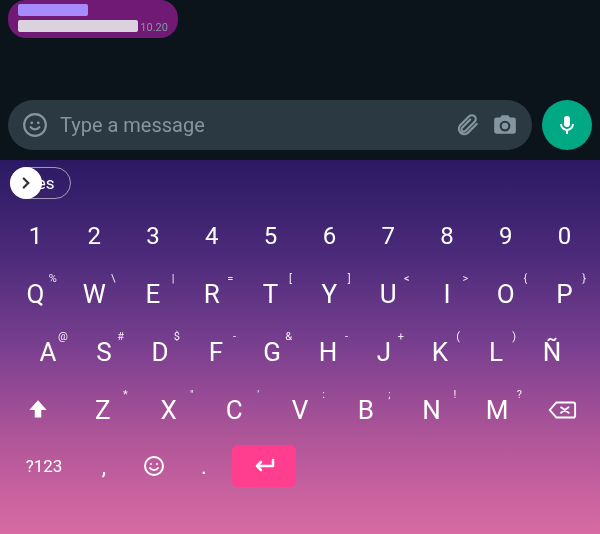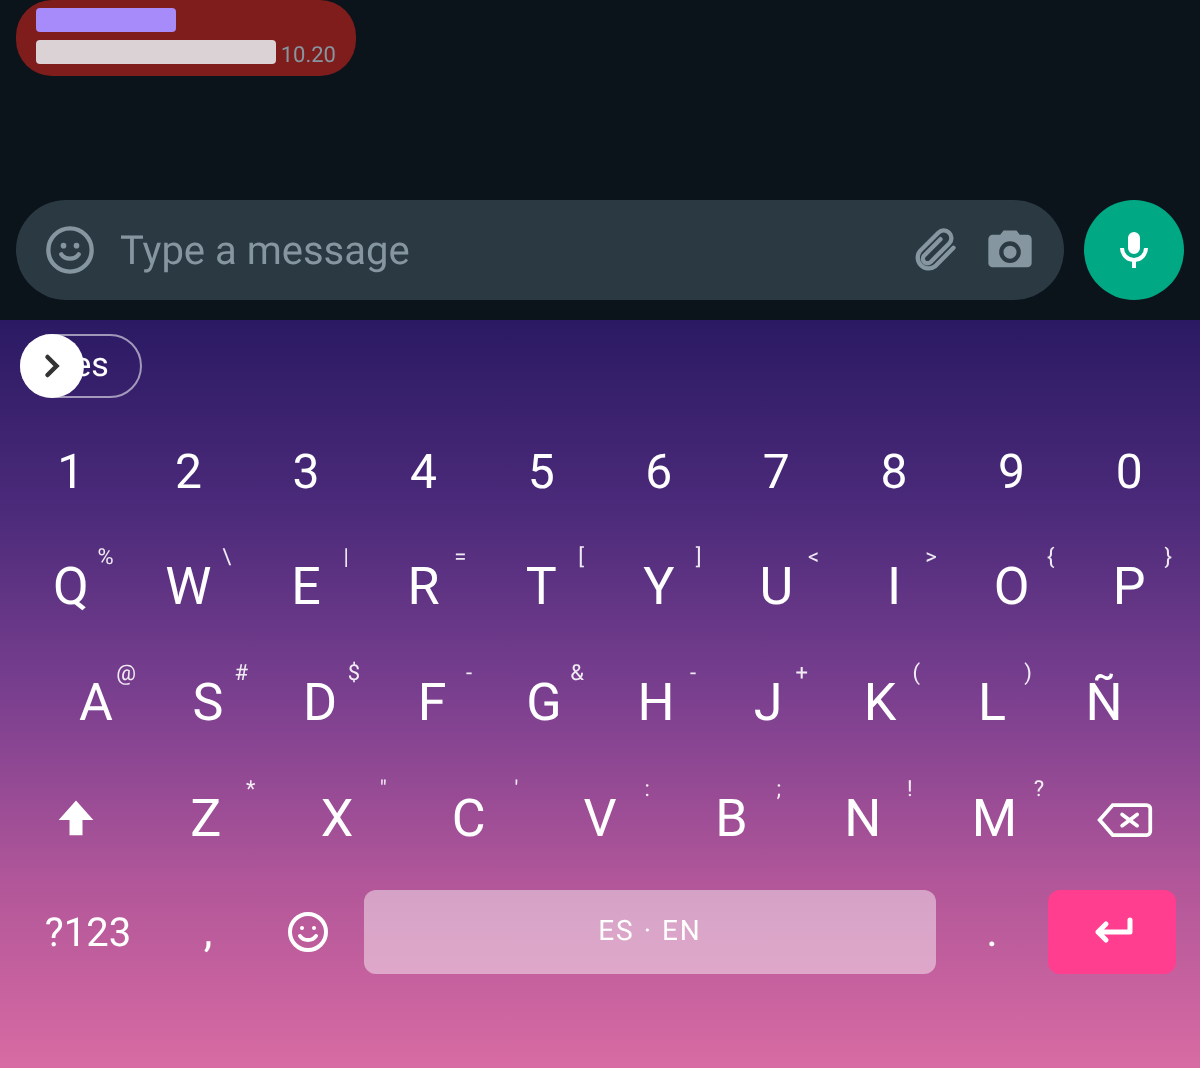--- a/index.html
+++ b/index.html
@@ -1,18 +1,18 @@
 <!DOCTYPE html>
 <html><head>
 <meta charset="utf-8">
 <style>
   *{box-sizing:border-box;margin:0;padding:0;font-family:Roboto,Arial,sans-serif;-webkit-font-smoothing:antialiased}
   body{width:600px;height:534px;background:#0b141a;overflow:hidden;position:relative}
   .chat-area{height:160px;position:relative}
-  .bubble{position:absolute;left:8px;top:0;background:#7f1d1d;border-radius:18px;padding:4px 10px 6px 10px;min-width:170px}
+  .bubble{position:absolute;left:8px;top:0;background:#701a75;border-radius:18px;padding:4px 10px 6px 10px;min-width:170px}
   .bubble .redact1{width:70px;height:12px;background:#a78bfa;border-radius:2px;margin-bottom:4px}
   .bubble .redact2{width:120px;height:12px;background:#e5e7eb;border-radius:2px;opacity:.9}
   .bubble .time{position:absolute;right:10px;bottom:4px;color:#8696a0;font-size:11px}
   .input-row{position:absolute;left:8px;right:8px;bottom:10px;display:flex;align-items:center;gap:10px}
   .msg-box{flex:1;height:50px;background:#2a3942;border-radius:26px;display:flex;align-items:center;padding:0 14px;gap:12px}
   .msg-box .ph{flex:1;color:#8696a0;font-size:20px}
   .icon{display:inline-flex;align-items:center;justify-content:center}
   .icon svg{display:block}
   .mic-btn{width:50px;height:50px;border-radius:50%;background:#00a884;display:flex;align-items:center;justify-content:center}
   .keyboard{position:absolute;left:0;right:0;top:160px;bottom:0;background:linear-gradient(180deg,#2b1a63 0%,#4b2a7a 25%,#7a3f8f 50%,#b15699 75%,#d86ba3 100%);color:#fff}
@@ -22,21 +22,21 @@
   .rows{padding:4px 6px 0 6px}
   .krow{display:flex;justify-content:space-between;align-items:center;margin-bottom:6px}
   .key{flex:1;position:relative;height:52px;display:flex;align-items:center;justify-content:center;font-size:26px;color:#fff;font-weight:400}
   .key .sup{position:absolute;top:4px;right:8px;font-size:11px;opacity:.9}
   .row-num .key{font-size:24px}
   .row2{padding:0 0}
   .row3{padding:0 14px}
   .row4{padding:0 0}
   .shift,.back{width:64px;flex:none;display:flex;align-items:center;justify-content:center}
   .bottom{display:flex;align-items:center;height:48px;padding:0 6px;gap:6px}
-  .bkey{height:42px;display:flex;align-items:center;justify-content:center;color:#fff;font-size:20px}
+  .bkey{height:42px;display:flex;align-items:center;justify-content:center;color:#fff;font-size:17px}
   .sym{width:64px}
   .comma{width:44px;font-size:22px}
   .emoji{width:44px}
   .space{flex:1;background:rgba(255,255,255,.45);border-radius:6px;font-size:14px;letter-spacing:1px;color:#fff}
   .dot{width:44px;font-size:22px}
   .enter{width:64px;background:#ff3e8f;border-radius:6px}
 </style>
 </head>
 <body>
 
@@ -232,21 +232,20 @@
       <div class="bkey sym">?123</div>
       <div class="bkey comma">,</div>
       <div class="bkey emoji">
         <svg width="24" height="24" viewBox="0 0 24 24" fill="none" stroke="#fff" stroke-width="2">
             <circle cx="12" cy="12" r="9"></circle>
             <circle cx="9" cy="10" r="1" fill="#fff" stroke="none"></circle>
             <circle cx="15" cy="10" r="1" fill="#fff" stroke="none"></circle>
             <path d="M8 14c1 1.5 2.5 2 4 2s3-.5 4-2" stroke-linecap="round"></path>
           </svg>
       </div>
-      <div class="bkey space">ES · EN</div>
       <div class="bkey dot">.</div>
       <div class="bkey enter">
         <svg width="26" height="20" viewBox="0 0 26 20" fill="none" stroke="#fff" stroke-width="2.5" stroke-linecap="round" stroke-linejoin="round">
             <path d="M22 4v6H6M10 6l-4 4 4 4"></path>
           </svg>
       </div>
     </div>
   </div>
 </div>
 

